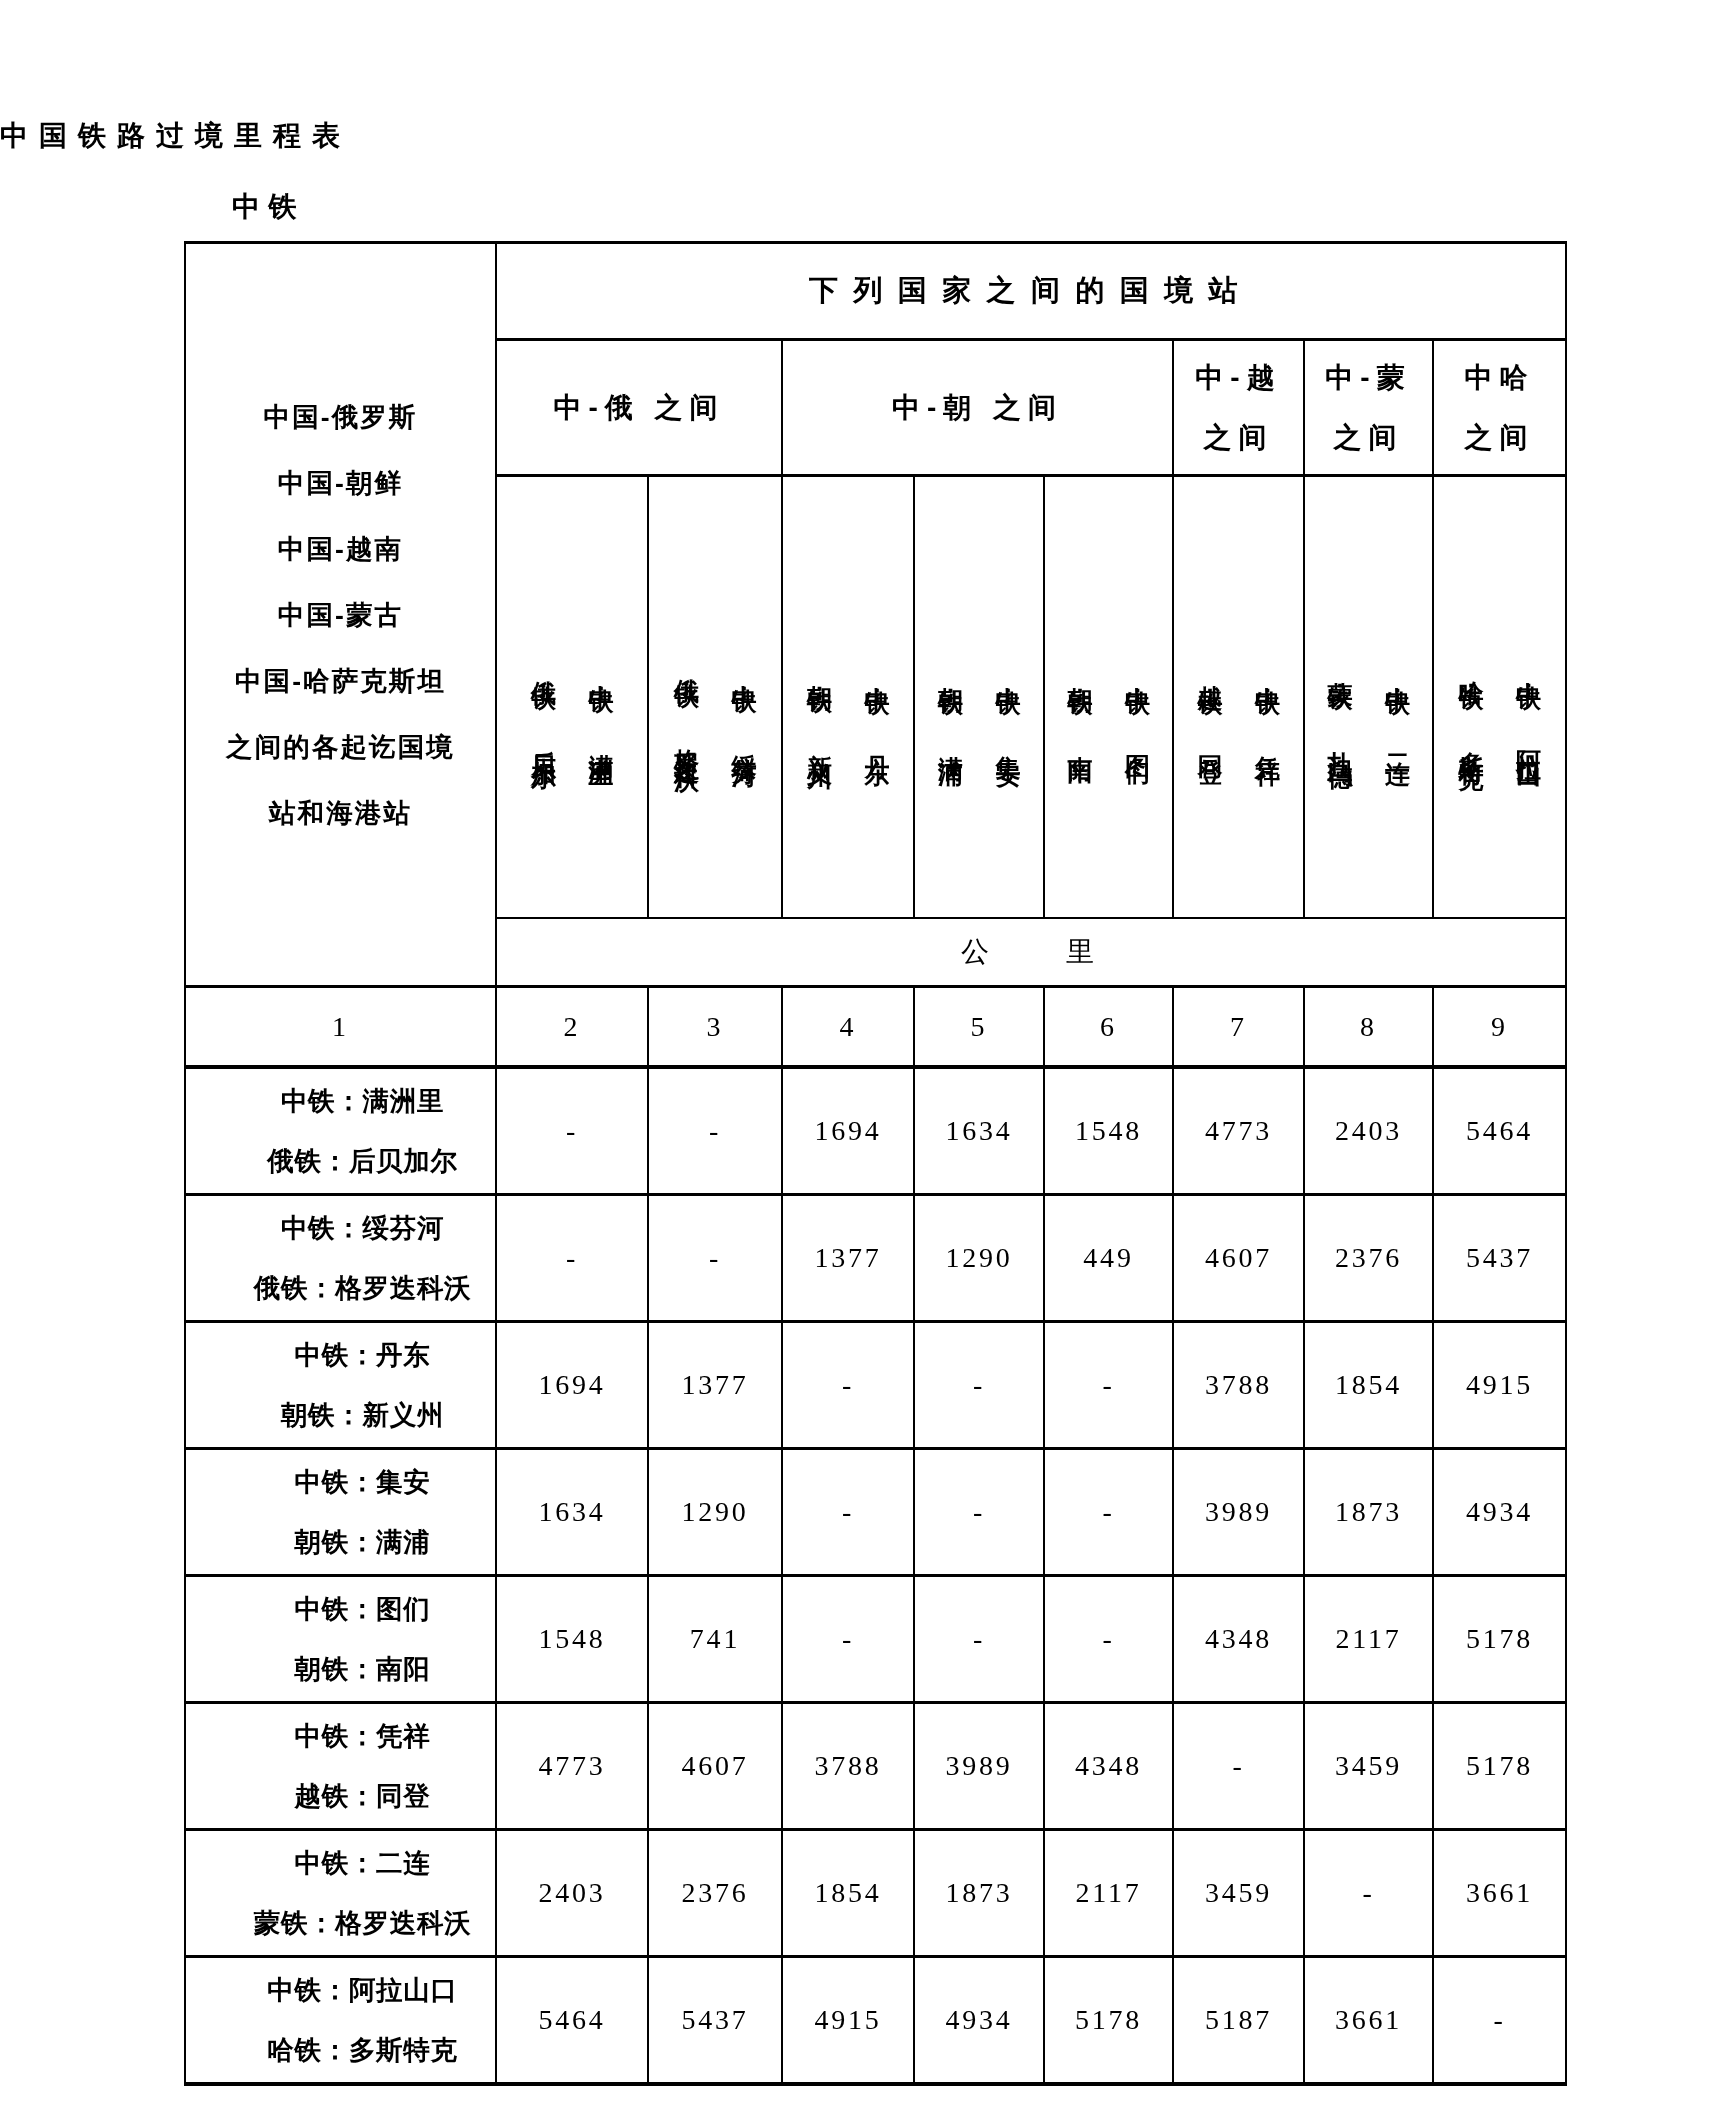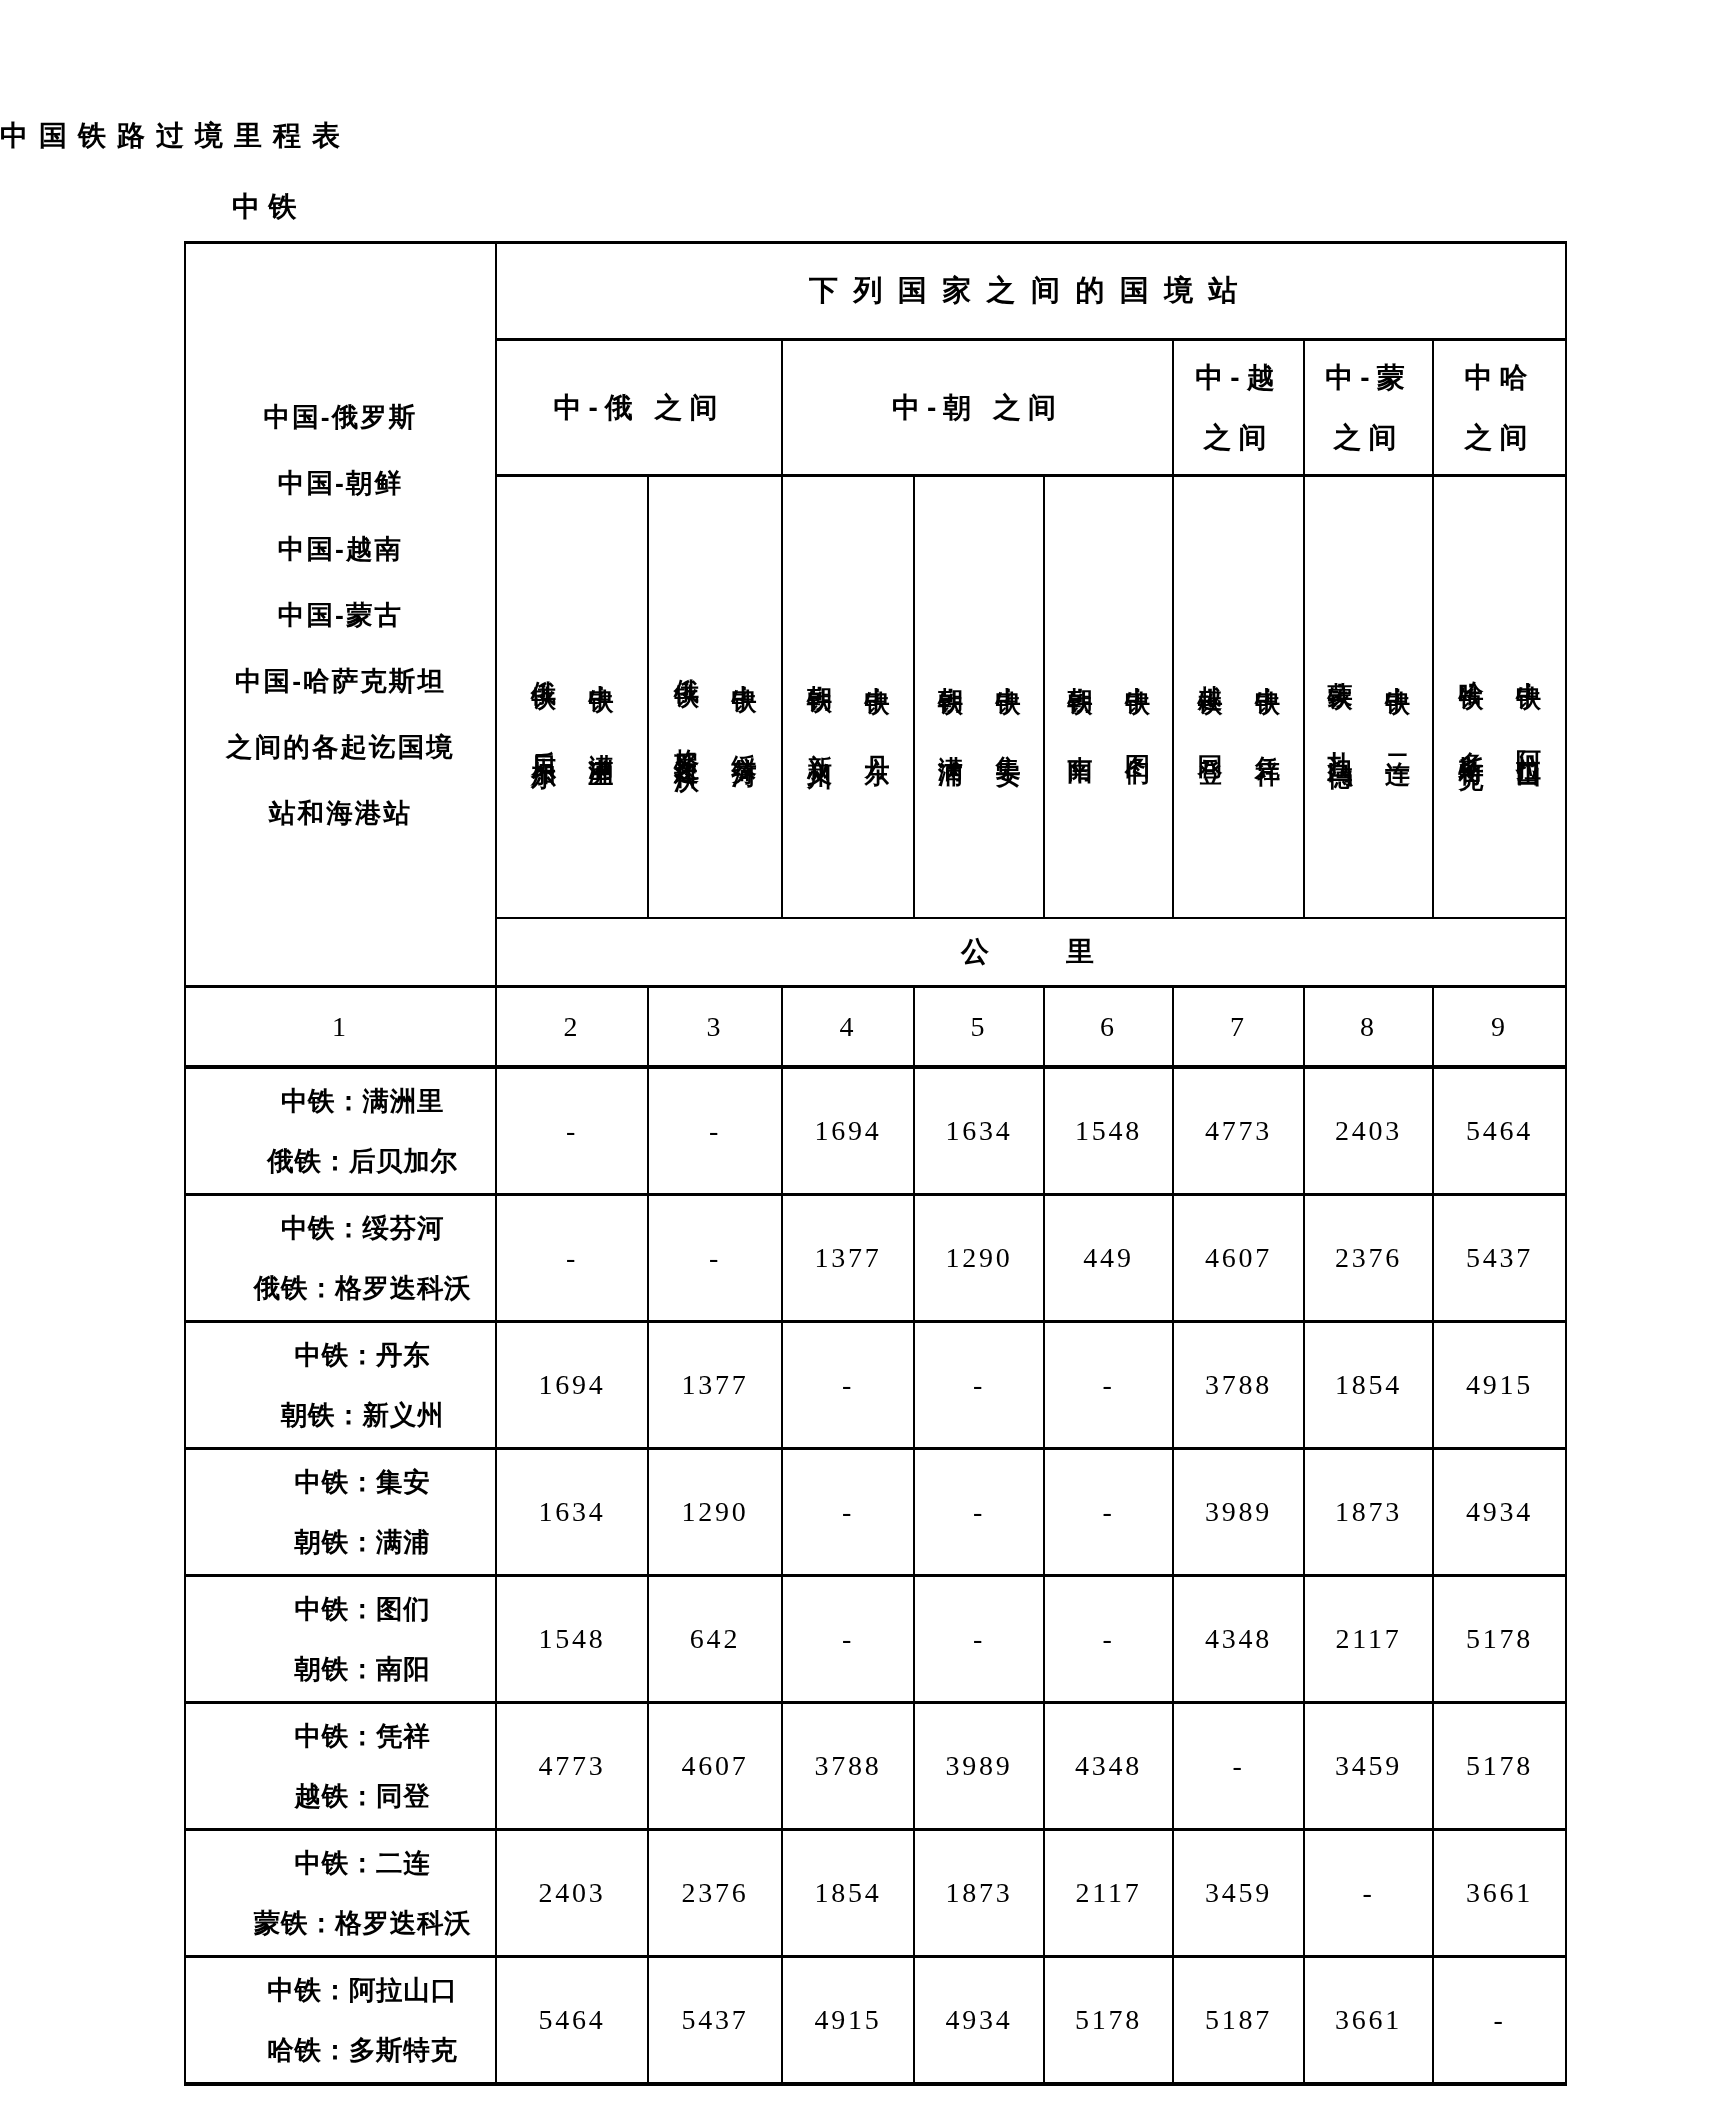--- a/index.html
+++ b/index.html
@@ -25,21 +25,21 @@
   .stub-text{white-space:pre-line;font-size:26.5px;font-weight:700;
         line-height:66px;letter-spacing:2.1px;text-align:center;}
   .hdr-borderstations{font-size:29px;font-weight:700;letter-spacing:15.4px;}
   .group-text{white-space:pre-line;font-size:28px;font-weight:700;
         letter-spacing:7px;line-height:60px;}
   td.station{vertical-align:top;}
   .vwrap{display:flex;justify-content:center;padding-top:18px;}
   .vtext{writing-mode:vertical-rl;text-orientation:mixed;white-space:pre-line;
         font-size:25px;font-weight:700;letter-spacing:4.9px;line-height:2.3;
         height:405px;}
-  .km-text{font-size:28px;font-weight:700;letter-spacing:7px;}
+  .km-text{font-size:28px;font-weight:400;letter-spacing:7px;}
   td.colnum,td.num{font-family:"Liberation Serif",serif;font-size:28px;
         font-weight:400;letter-spacing:2.8px;}
   td.rowlabel{text-align:left;padding-left:15.4px;}
   .rlabel{white-space:pre-line;font-size:26.5px;font-weight:700;
         line-height:60px;letter-spacing:0.7px;margin-left:44px;}
 </style>
 </head>
 <body>
 
 <div class="page">
@@ -225,21 +225,21 @@
       <td class="num">1873</td>
       <td class="num">4934</td>
     </tr>
 
     <tr class="data">
       <td class="rowlabel">
         <div class="rlabel">中铁：图们
 朝铁：南阳</div>
       </td>
       <td class="num">1548</td>
-      <td class="num">642</td>
+      <td class="num">741</td>
       <td class="num">-</td>
       <td class="num">-</td>
       <td class="num">-</td>
       <td class="num">4348</td>
       <td class="num">2117</td>
       <td class="num">5178</td>
     </tr>
 
     <tr class="data">
       <td class="rowlabel">

